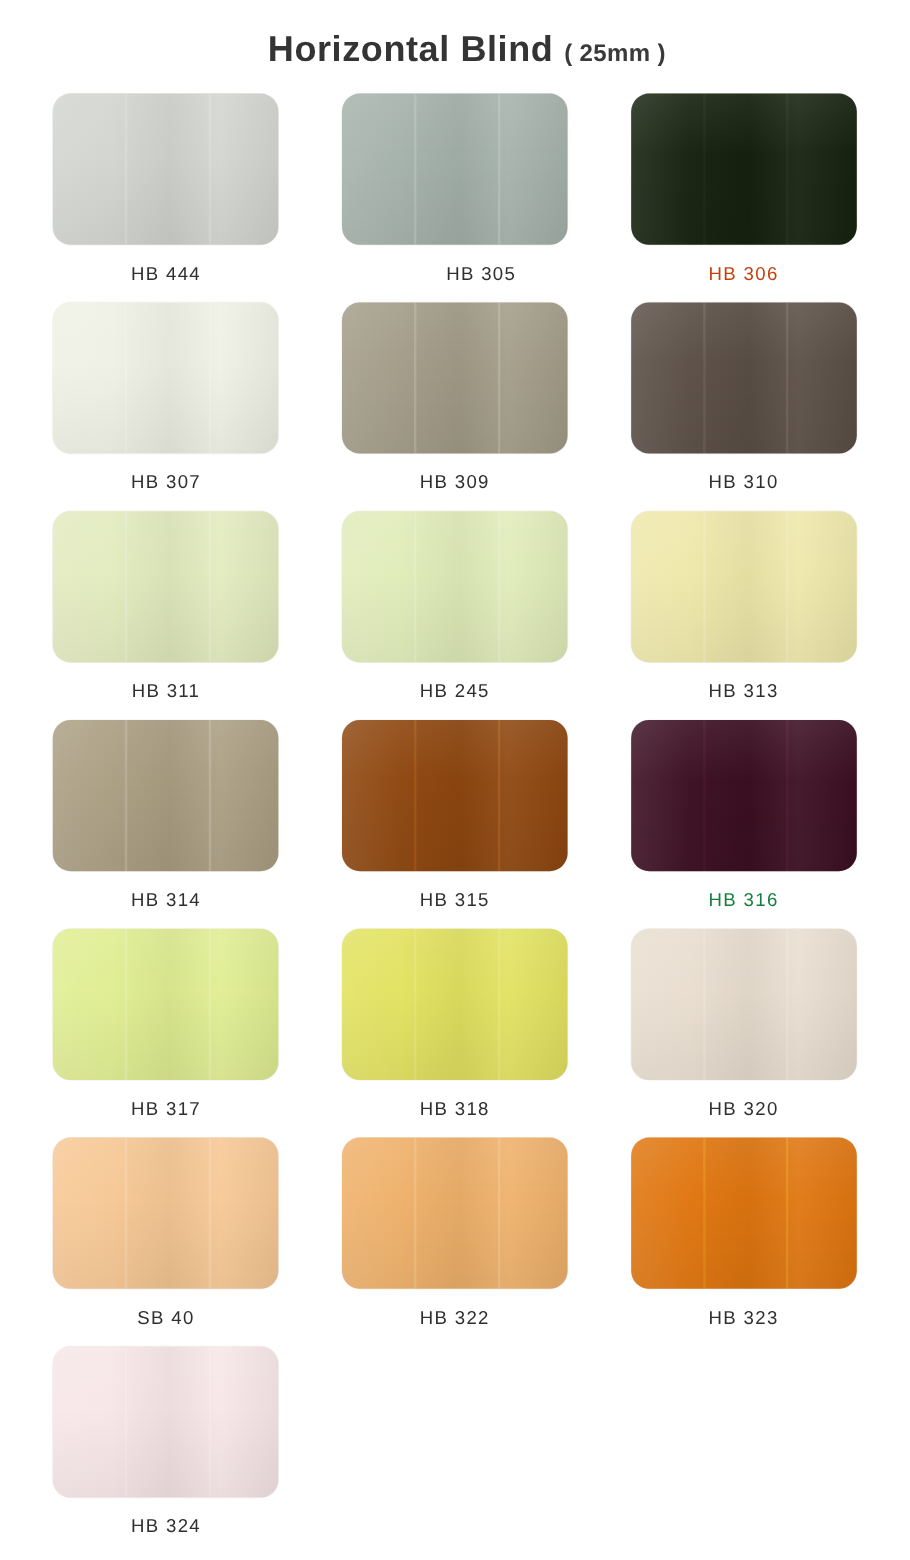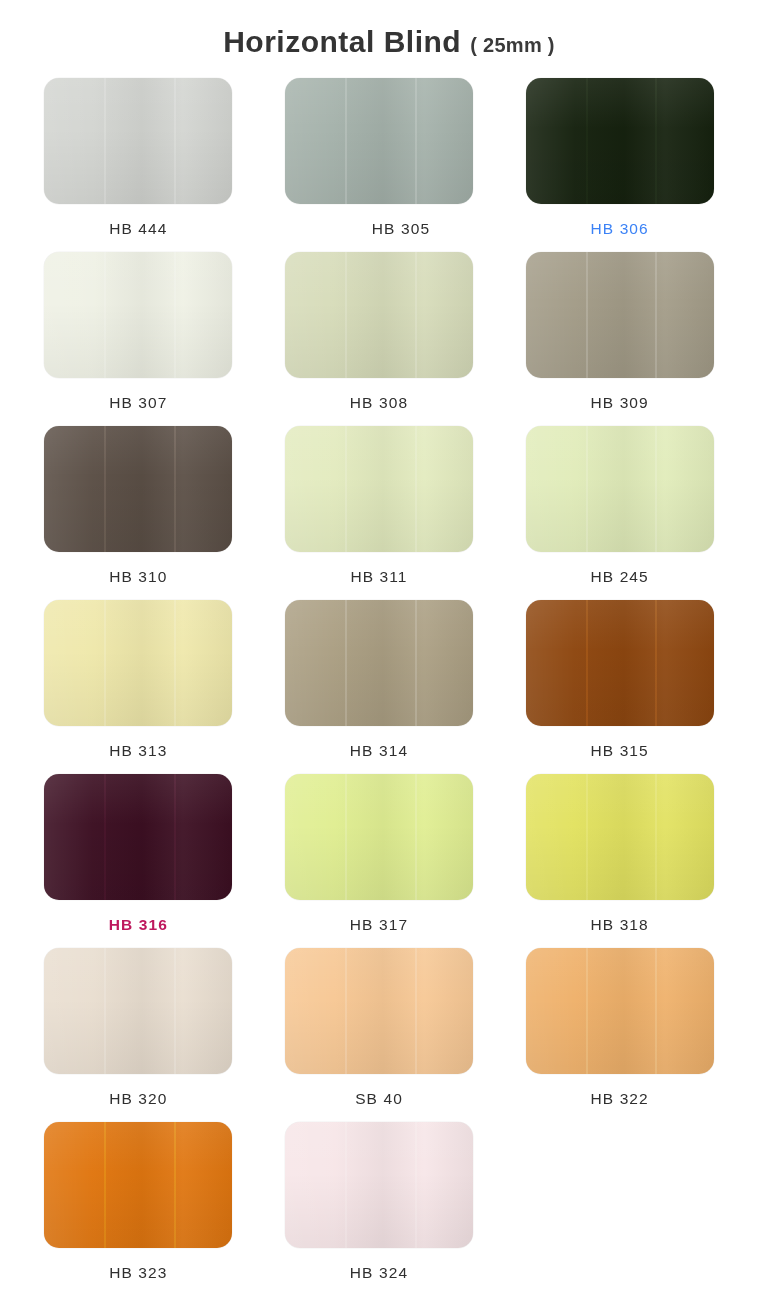--- a/index.html
+++ b/index.html
@@ -127,39 +127,31 @@
         <div class="seam s2"></div>
       </div>
       <div class="swatch-label" style="color: rgb(47, 47, 47); margin-left: 44px;">HB 305</div>
     </div>
     <div class="swatch-cell">
       <div class="swatch-chip" style="background: rgb(22, 34, 15);">
         <div class="sheen"></div>
         <div class="seam s1"></div>
         <div class="seam s2"></div>
       </div>
-      <div class="swatch-label" style="color: #3b82f6;">HB 306</div>
+      <div class="swatch-label" style="color: #c2410c;">HB 306</div>
     </div>
     <div class="swatch-cell">
       <div class="swatch-chip" style="background: rgb(239, 241, 229);">
         <div class="sheen"></div>
         <div class="seam s1"></div>
         <div class="seam s2"></div>
       </div>
       <div class="swatch-label" style="color: rgb(47, 47, 47);">HB 307</div>
     </div>
     <div class="swatch-cell">
-      <div class="swatch-chip" style="background: rgb(215, 220, 186);">
-        <div class="sheen"></div>
-        <div class="seam s1"></div>
-        <div class="seam s2"></div>
-      </div>
-      <div class="swatch-label" style="color: rgb(47, 47, 47);">HB 308</div>
-    </div>
-    <div class="swatch-cell">
       <div class="swatch-chip" style="background: rgb(163, 156, 136);">
         <div class="sheen"></div>
         <div class="seam s1"></div>
         <div class="seam s2"></div>
       </div>
       <div class="swatch-label" style="color: rgb(47, 47, 47);">HB 309</div>
     </div>
     <div class="swatch-cell">
       <div class="swatch-chip" style="background: rgb(91, 79, 70);">
         <div class="sheen"></div>
@@ -207,21 +199,21 @@
         <div class="seam s2"></div>
       </div>
       <div class="swatch-label" style="color: rgb(47, 47, 47);">HB 315</div>
     </div>
     <div class="swatch-cell">
       <div class="swatch-chip" style="background: rgb(60, 15, 34);">
         <div class="sheen"></div>
         <div class="seam s1"></div>
         <div class="seam s2"></div>
       </div>
-      <div class="swatch-label" style="color: #be185d; font-weight: bold;">HB 316</div>
+      <div class="swatch-label" style="color: #15803d;">HB 316</div>
     </div>
     <div class="swatch-cell">
       <div class="swatch-chip" style="background: rgb(224, 238, 146);">
         <div class="sheen"></div>
         <div class="seam s1"></div>
         <div class="seam s2"></div>
       </div>
       <div class="swatch-label" style="color: rgb(47, 47, 47);">HB 317</div>
     </div>
     <div class="swatch-cell">

